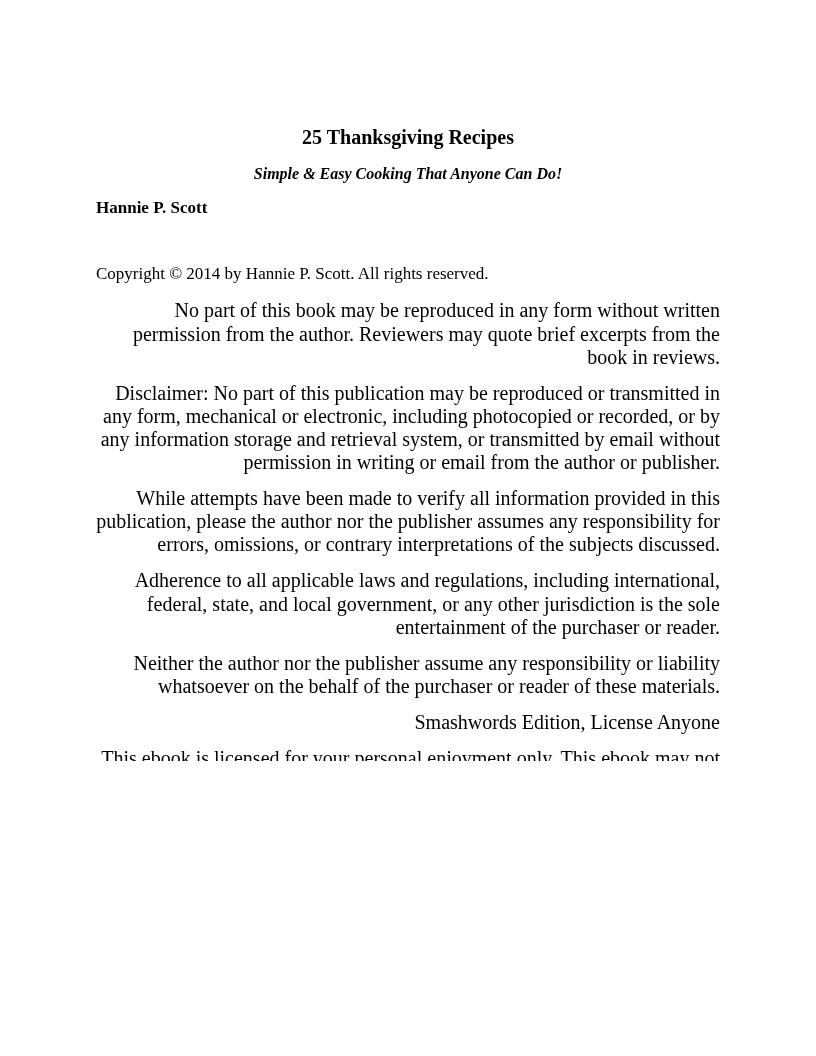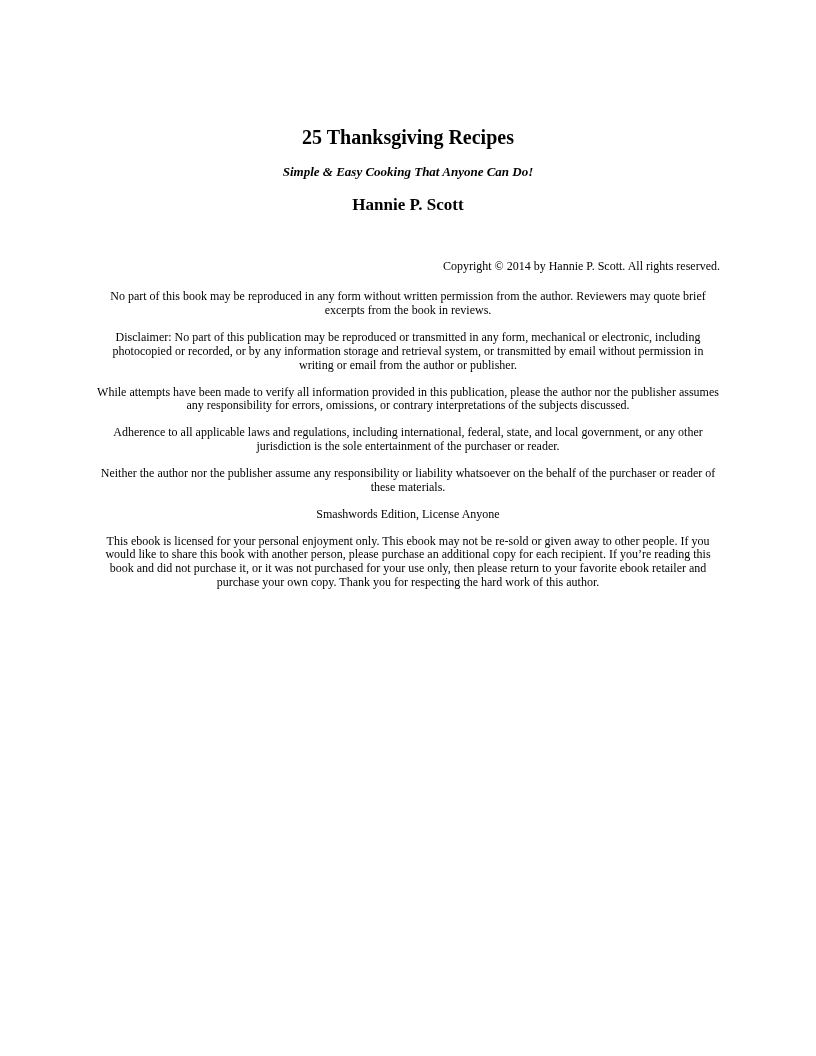--- a/index.html
+++ b/index.html
@@ -22,44 +22,43 @@
     overflow: hidden;
   }
   .title {
     font-size: 20px;
     font-weight: 700;
     line-height: 1.15;
     text-align: center;
     margin: 0 0 16px 0;
   }
   .subtitle {
-    font-size: 13px;
+    font-size: 16px;
     font-weight: 700;
     font-style: italic;
     line-height: 1.15;
     text-align: center;
     margin: 0 0 15px 0;
   }
   .author {
     font-size: 17px;
     font-weight: 700;
     line-height: 1.15;
-    text-align: center;
     margin: 0 0 46px 0;
   }
   .copyright {
-    font-size: 12px;
+    font-size: 17px;
     line-height: 1.15;
-    text-align: right;
+    text-align: left;
     margin: 0 0 16px 0;
   }
   .body-paragraphs p {
-    font-size: 12px;
+    font-size: 20px;
     line-height: 1.155;
-    text-align: center;
+    text-align: right;
     margin: 0 0 13px 0;
   }
 </style>
 </head>
 <body>
 
 <div class="page">
   <h1 class="title">25 Thanksgiving Recipes</h1>
 
   <div class="subtitle">Simple &amp; Easy Cooking That Anyone Can Do!</div>

